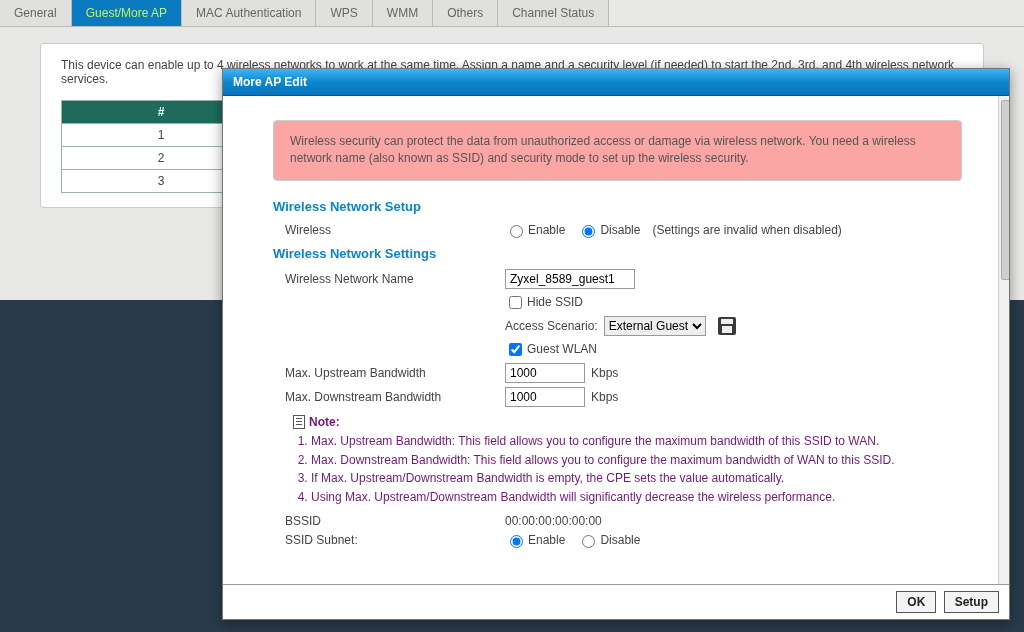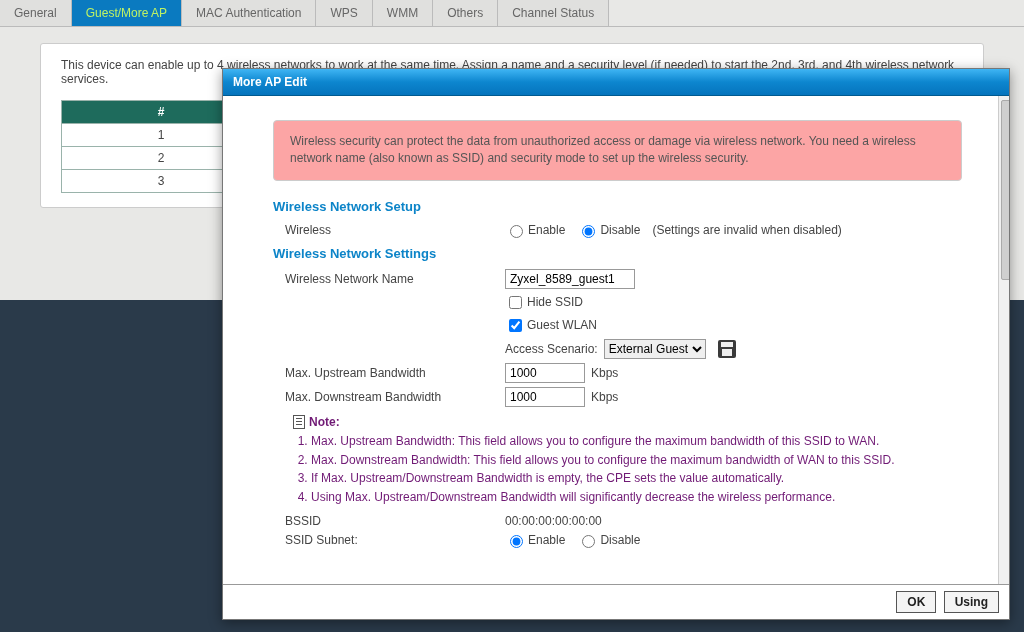--- a/index.html
+++ b/index.html
@@ -309,35 +309,35 @@
           <label class="check-lbl">
             <input type="checkbox" style="">
             <span>Hide SSID</span>
           </label>
         </div>
       </div>
 
       <div class="form-row">
         <div class="lbl"></div>
         <div class="ctrl">
-          <label class="check-lbl">
-            <input type="checkbox" checked="" style="">
-            <span>Guest WLAN</span>
-          </label>
-        </div>
-      </div>
-
-      <div class="form-row">
-        <div class="lbl"></div>
-        <div class="ctrl">
           <span>Access Scenario:</span>
           <select>
             <option>External Guest</option>
           </select>
           <span class="save-icon"></span>
+        </div>
+      </div>
+
+      <div class="form-row">
+        <div class="lbl"></div>
+        <div class="ctrl">
+          <label class="check-lbl">
+            <input type="checkbox" checked="" style="">
+            <span>Guest WLAN</span>
+          </label>
         </div>
       </div>
 
       <div class="form-row">
         <div class="lbl">Max. Upstream Bandwidth</div>
         <div class="ctrl">
           <input type="text" style="width: 80px;" value="1000">
           <span>Kbps</span>
         </div>
       </div>
@@ -385,15 +385,15 @@
       </div>
 
     </div>
     <div class="scrollbar">
       <div class="thumb"></div>
     </div>
   </div>
 
   <div class="modal-footer">
     <button>OK</button>
-    <button>Using</button>
+    <button>Setup</button>
   </div>
 </div>
 
 </body></html>

